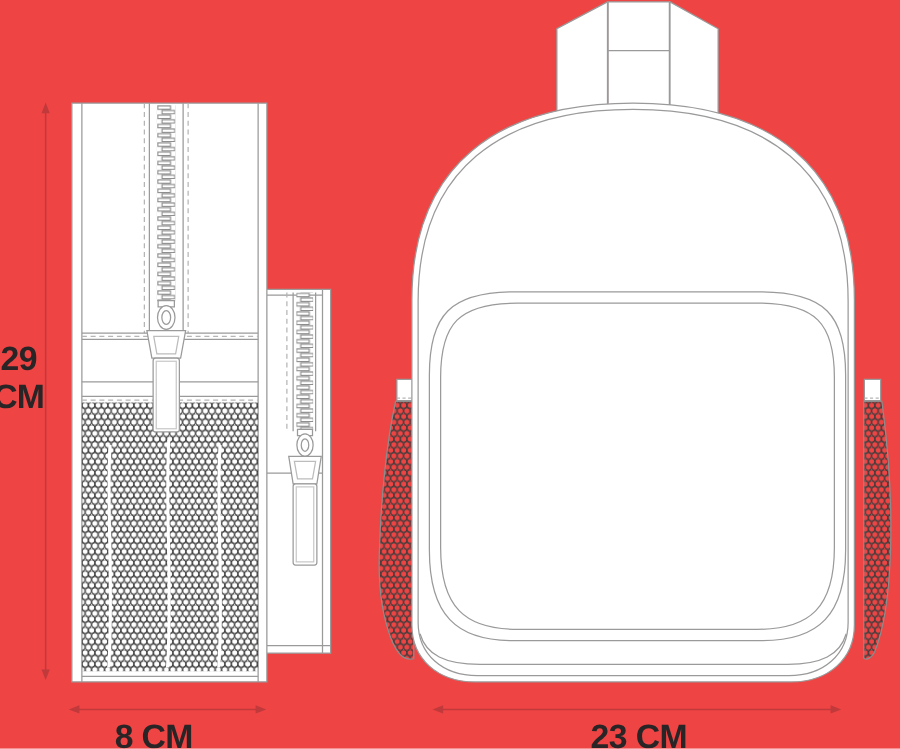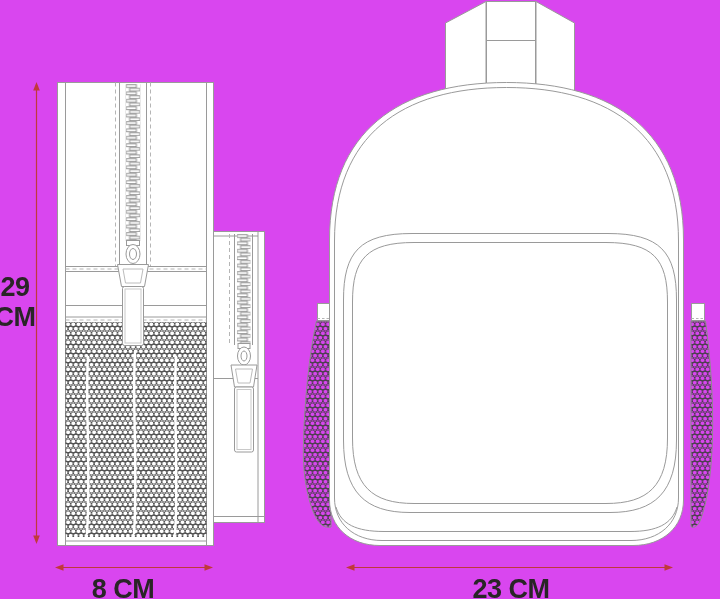--- a/index.html
+++ b/index.html
@@ -1,17 +1,17 @@
 <!DOCTYPE html>
 <html><head>
 <meta charset="utf-8">
 <style>
   html,body{margin:0;padding:0;background:#ffffff;}
   .canvas{
-    position:relative;width:720px;height:599px;background:#d946ef;overflow:hidden;
+    position:relative;width:720px;height:599px;background:#ef4444;overflow:hidden;
     font-family:"Liberation Sans",sans-serif;
   }
   .canvas svg{position:absolute;left:0;top:0;}
   .dim-label{
     position:absolute;color:#292526;font-size:27px;font-weight:600;
     letter-spacing:-0.5px;text-align:center;line-height:30px;white-space:nowrap;
   }
   .dim-label span{display:block;}
 </style>
 </head>

